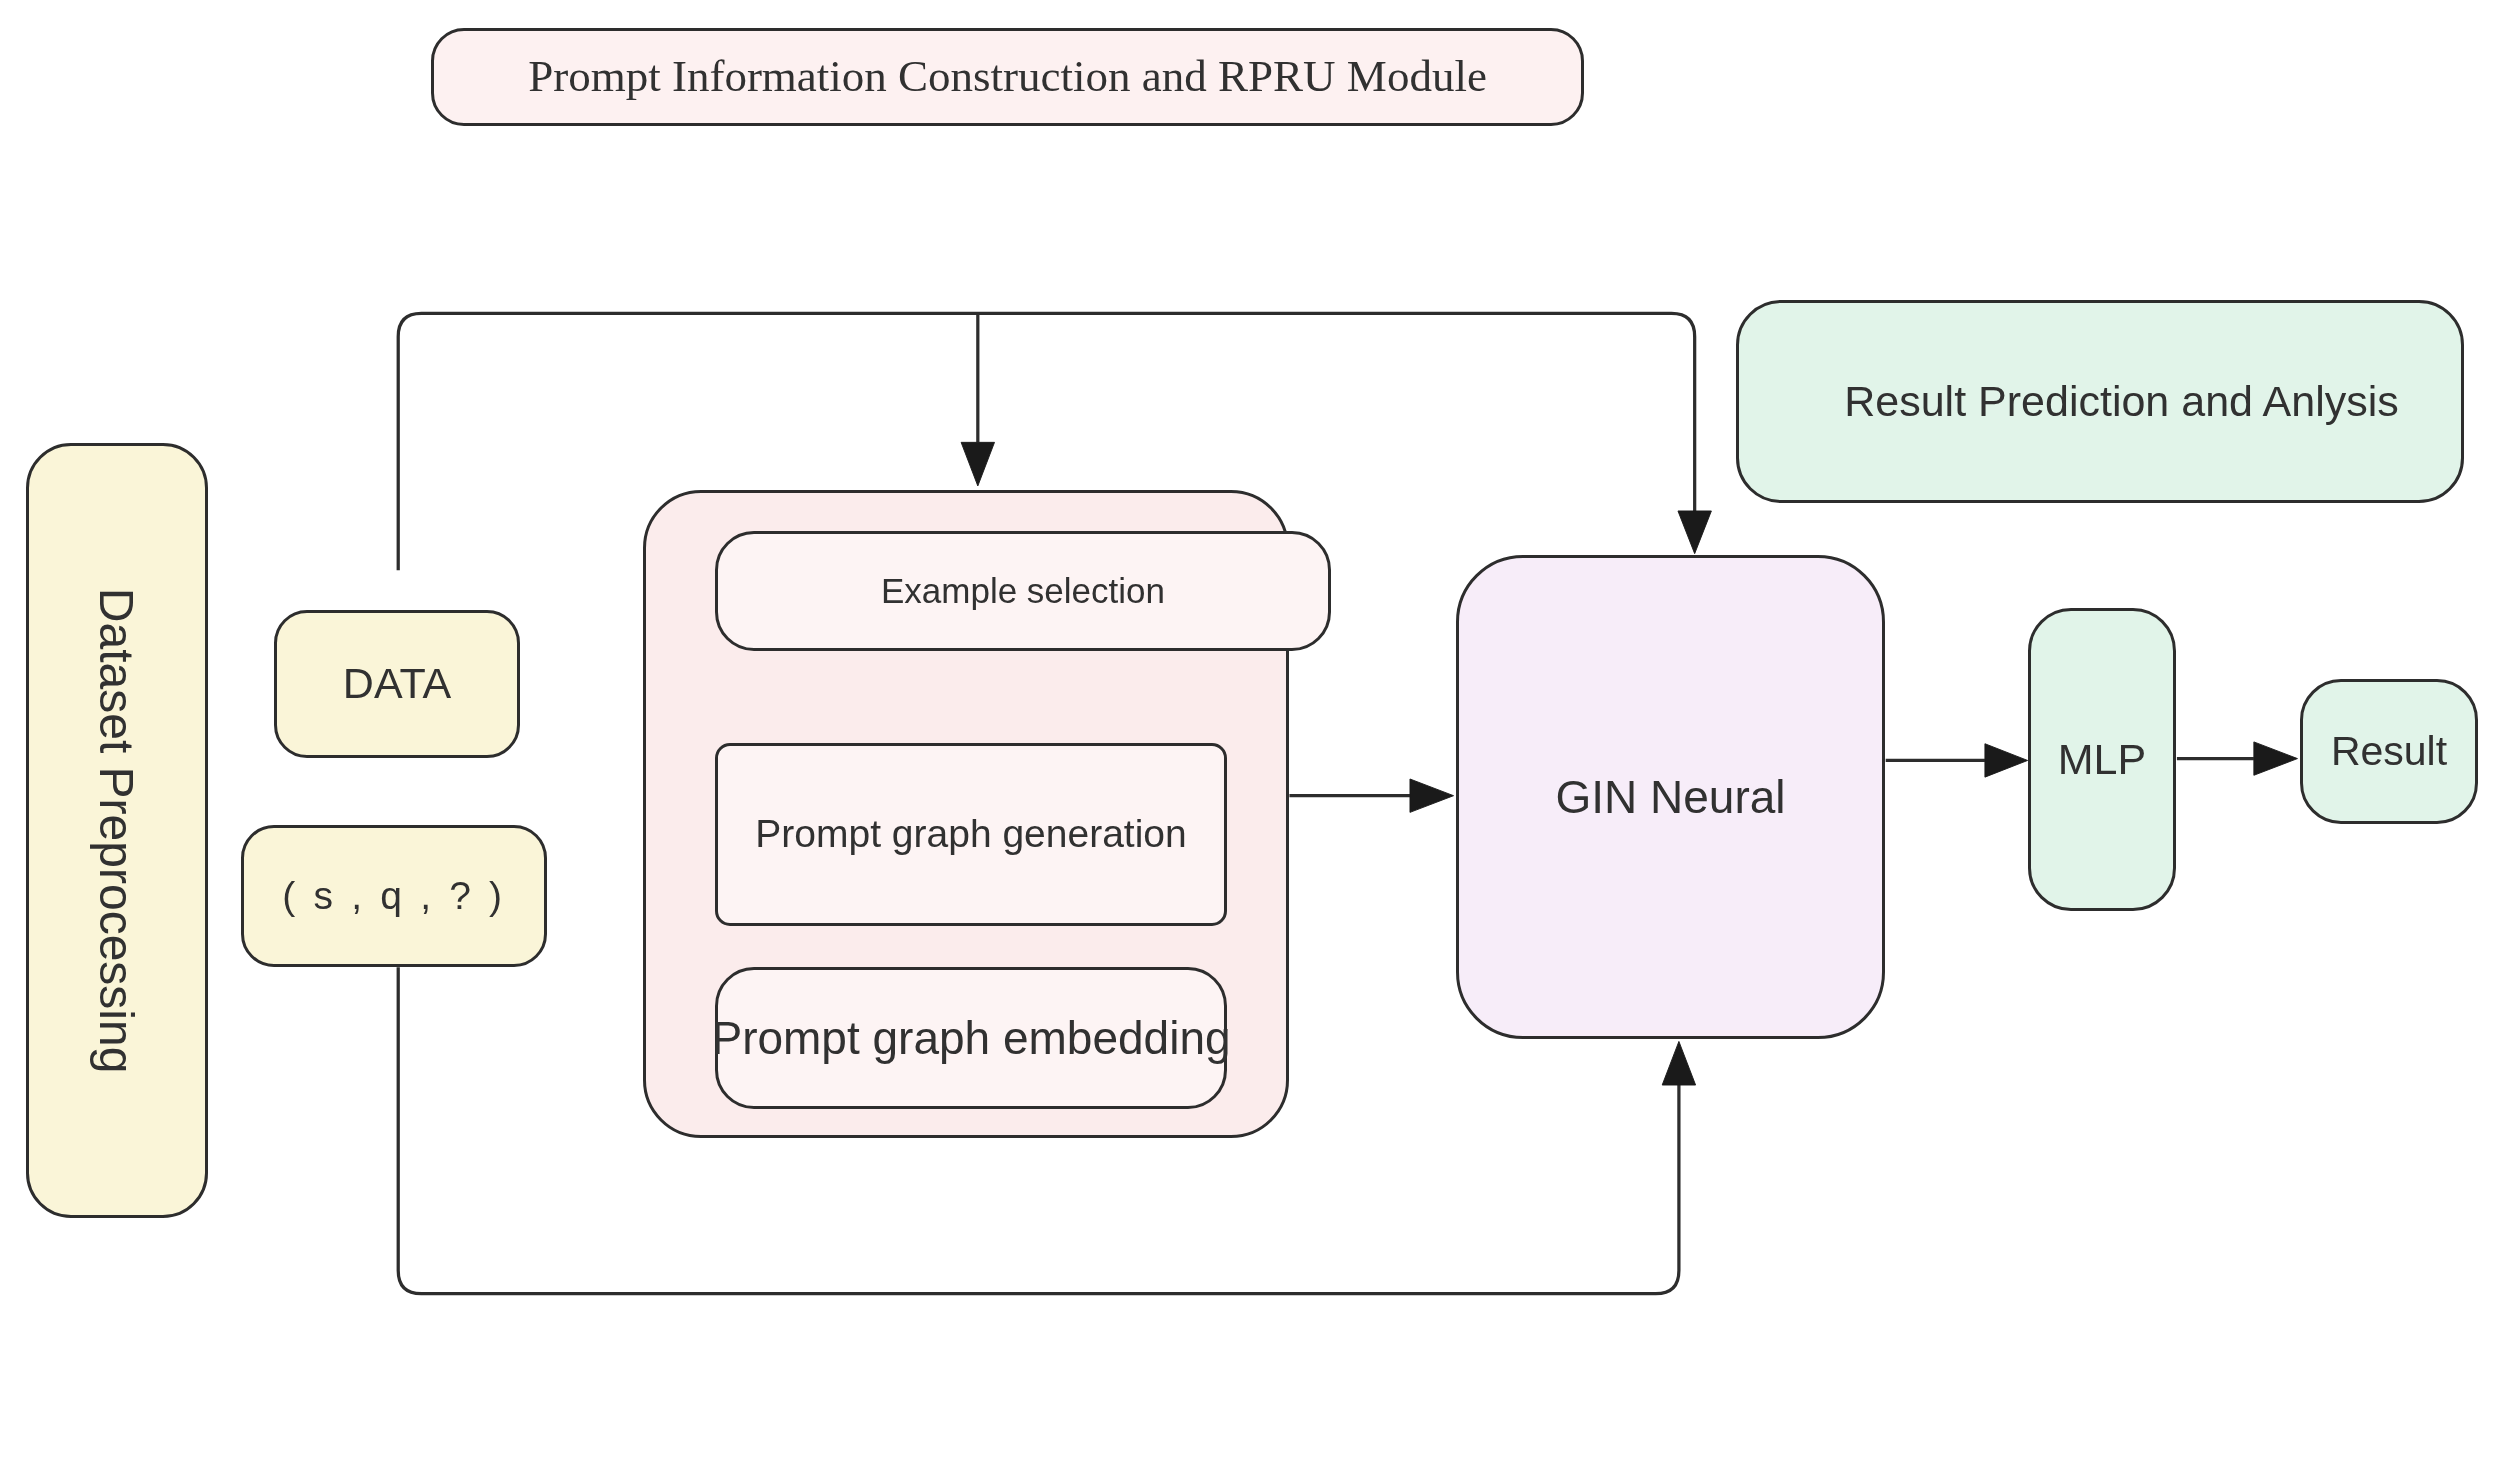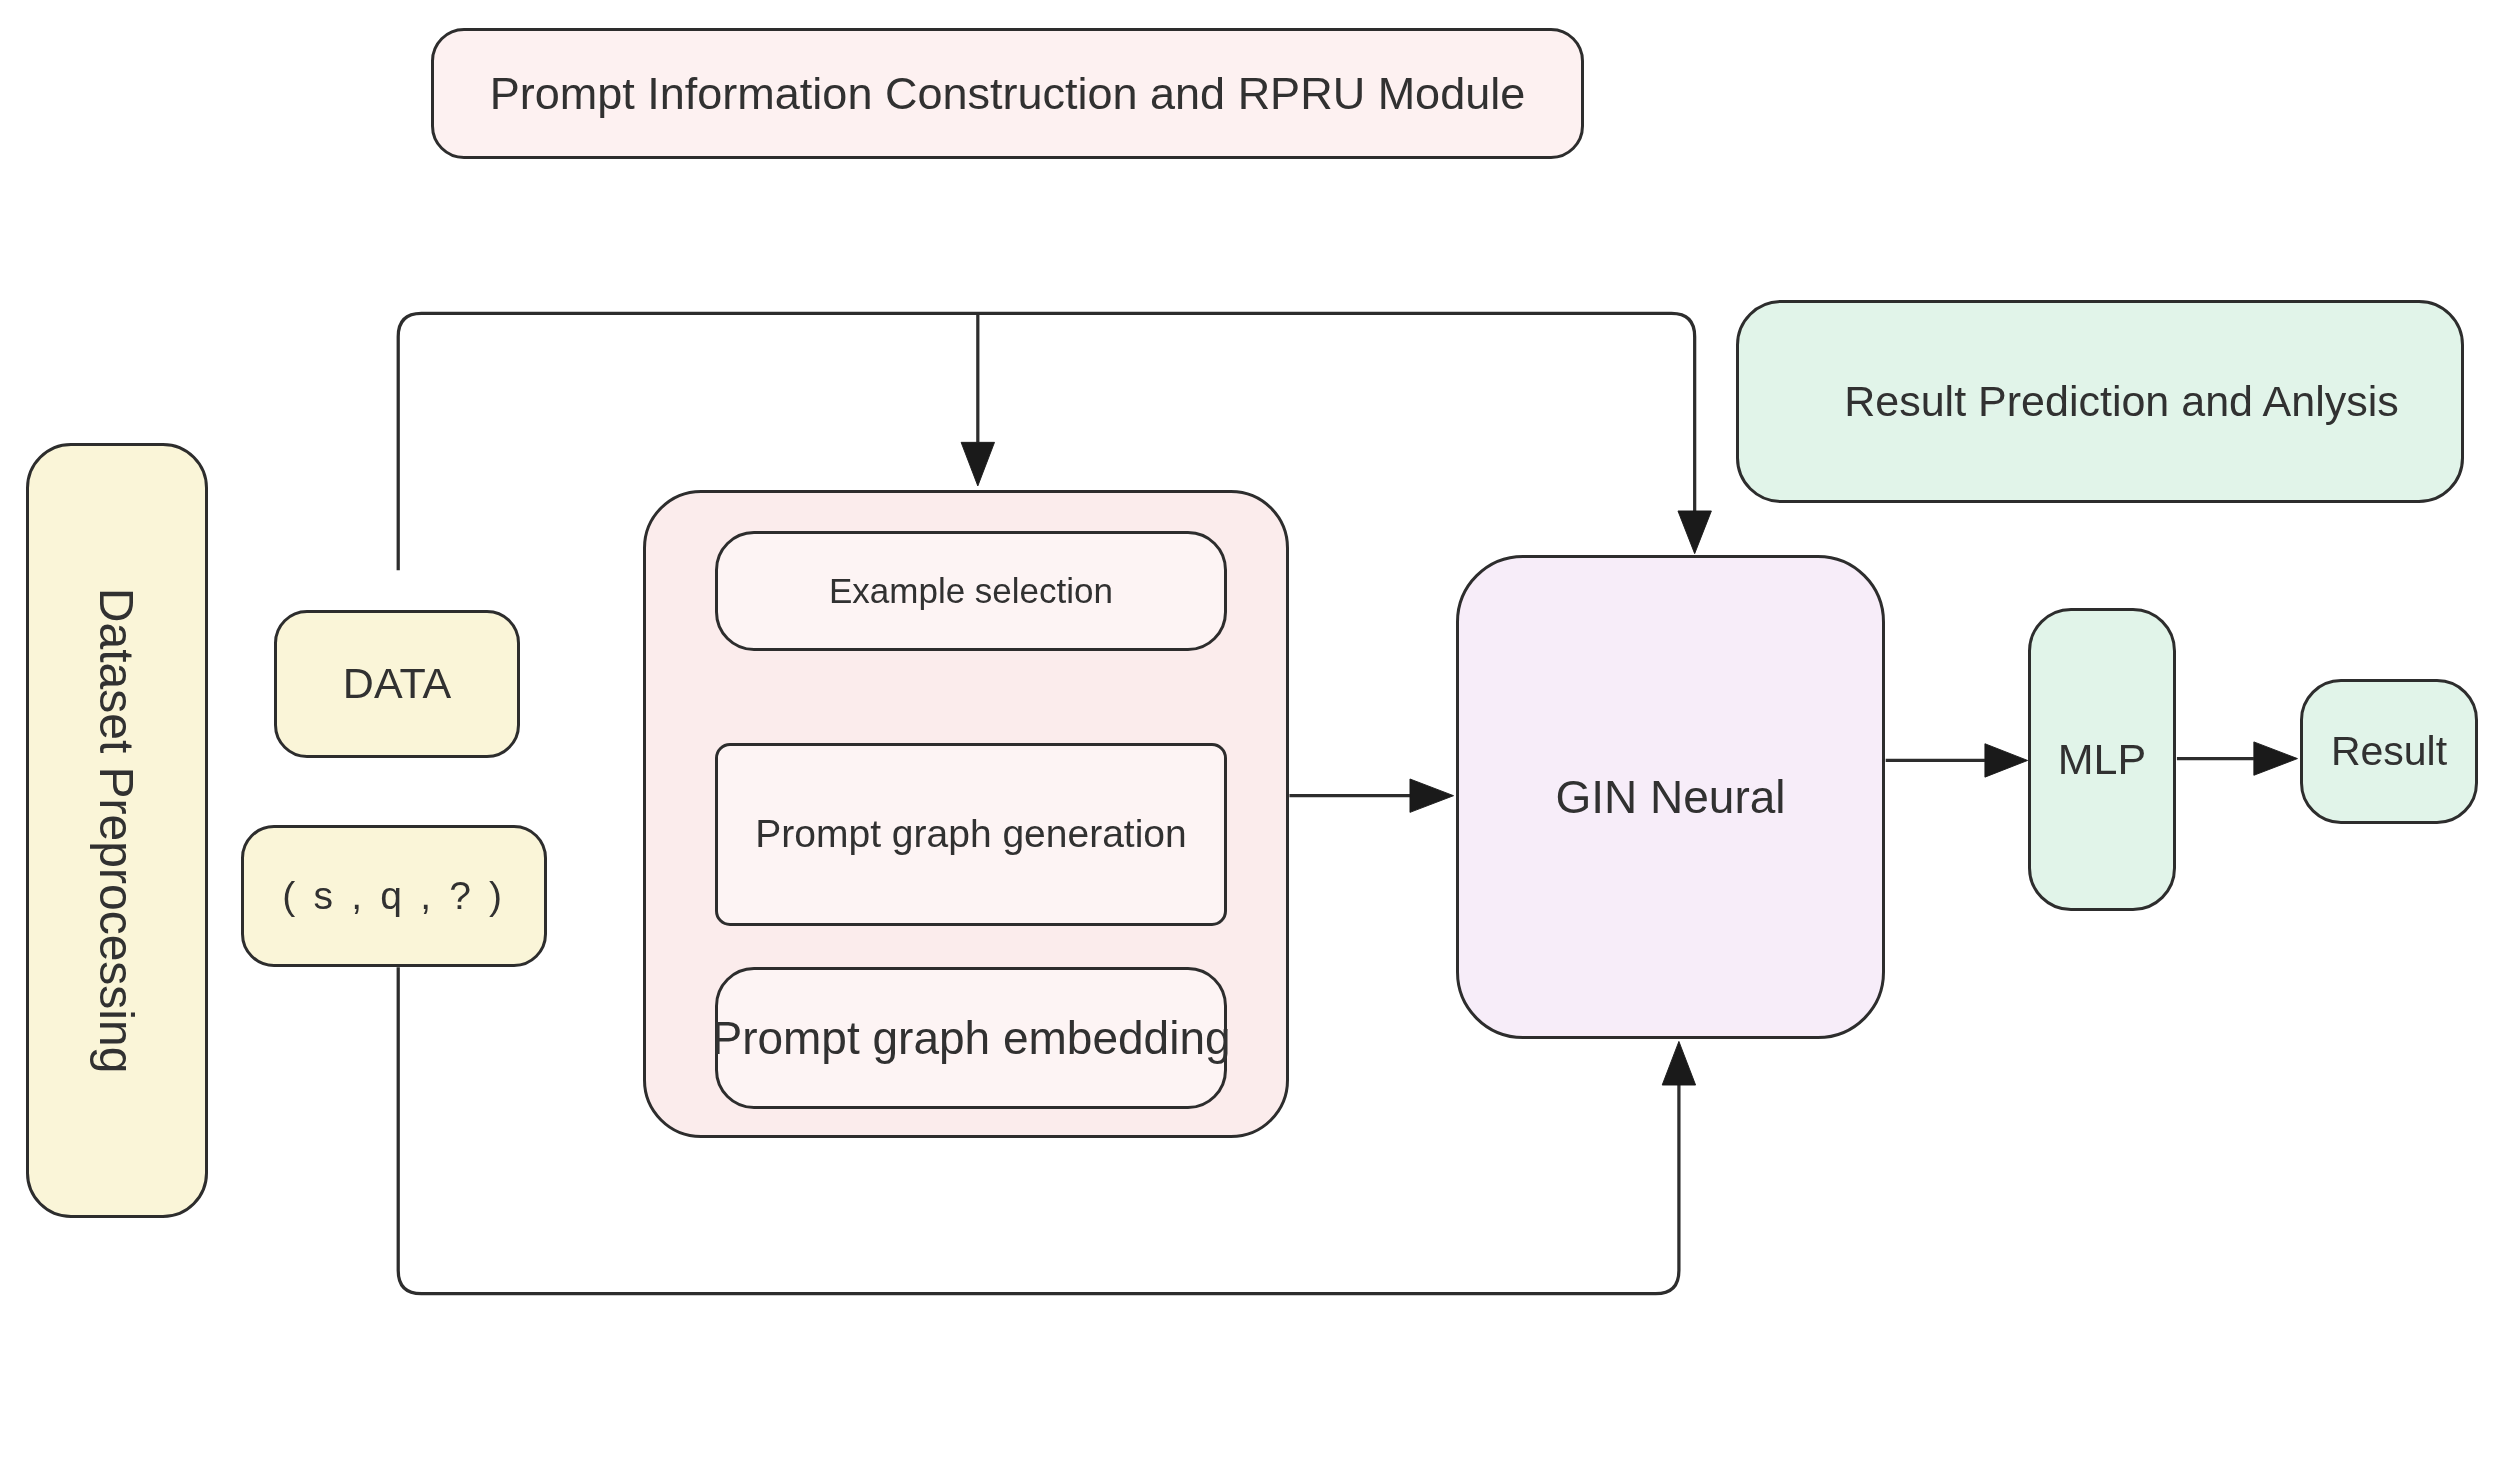--- a/index.html
+++ b/index.html
@@ -16,27 +16,27 @@
   }
   #edges{position:absolute;left:0;top:0;width:2500px;height:1481px;}
   .edge{stroke:var(--line);stroke-width:3.5;fill:none;}
   .head{fill:var(--arrow);stroke:var(--arrow);}
   .box{
     position:absolute; box-sizing:border-box;
     border:3.7px solid var(--border);
     display:flex; align-items:center; justify-content:center;
     text-align:center; line-height:1.15; white-space:nowrap;
   }
-  .b-title   {left:431px; top:28px;  width:1153px; height:131px; border-radius:33px; background:var(--pink_light); font-size:45px;}
+  .b-title   {left:431px; top:28px;  width:1153px; height:98px; border-radius:33px; background:var(--pink_light); font-size:45px;font-family:Liberation Serif, serif;}
   .b-preproc {left:26px;  top:443px; width:182px;  height:775px; border-radius:45px; background:var(--yellow);     font-size:48px;}
   .b-preproc .rot{transform:rotate(90deg); white-space:nowrap;}
   .b-data    {left:274px; top:570px; width:246px;  height:148px; border-radius:33px; background:var(--yellow);     font-size:43px;margin-top:40px;}
   .b-sq      {left:241px; top:825px; width:306px;  height:142px; border-radius:33px; background:var(--yellow);     font-size:39px; letter-spacing:3.7px;}
   .b-container{left:643px;top:490px; width:646px;  height:648px; border-radius:58px; background:var(--pink_container);}
-  .b-example {left:715px; top:531px; width:512px;  height:120px; border-radius:39px; background:var(--pink_inner); font-size:35px;}
+  .b-example {left:715px; top:531px; width:616px;  height:120px; border-radius:39px; background:var(--pink_inner); font-size:35px;}
   .b-gen     {left:715px; top:743px; width:512px;  height:183px; border-radius:15px; background:var(--pink_inner); font-size:39px;}
   .b-embed   {left:715px; top:967px;width:512px;  height:142px; border-radius:39px; background:var(--pink_inner); font-size:46px;}
   .b-gin     {left:1456px;top:555px; width:429px;  height:484px; border-radius:67px; background:var(--lavender_gin);font-size:46px;}
   .b-mlp     {left:2028px;top:608px; width:148px;  height:303px; border-radius:43px; background:var(--green);      font-size:43px;}
   .b-result  {left:2300px;top:679px; width:178px;  height:145px; border-radius:41px; background:var(--green);      font-size:41px;}
   .b-resultpred{left:1736px;top:300px;width:728px; height:203px; border-radius:45px; background:var(--green);      font-size:43px;padding-left:43px;}
   .b-gnn     {left:1350px;top:1312px;width:1132px; height:144px; border-radius:35px; background:var(--purple_light);font-size:43px;}
 </style>
 </head>
 <body>

